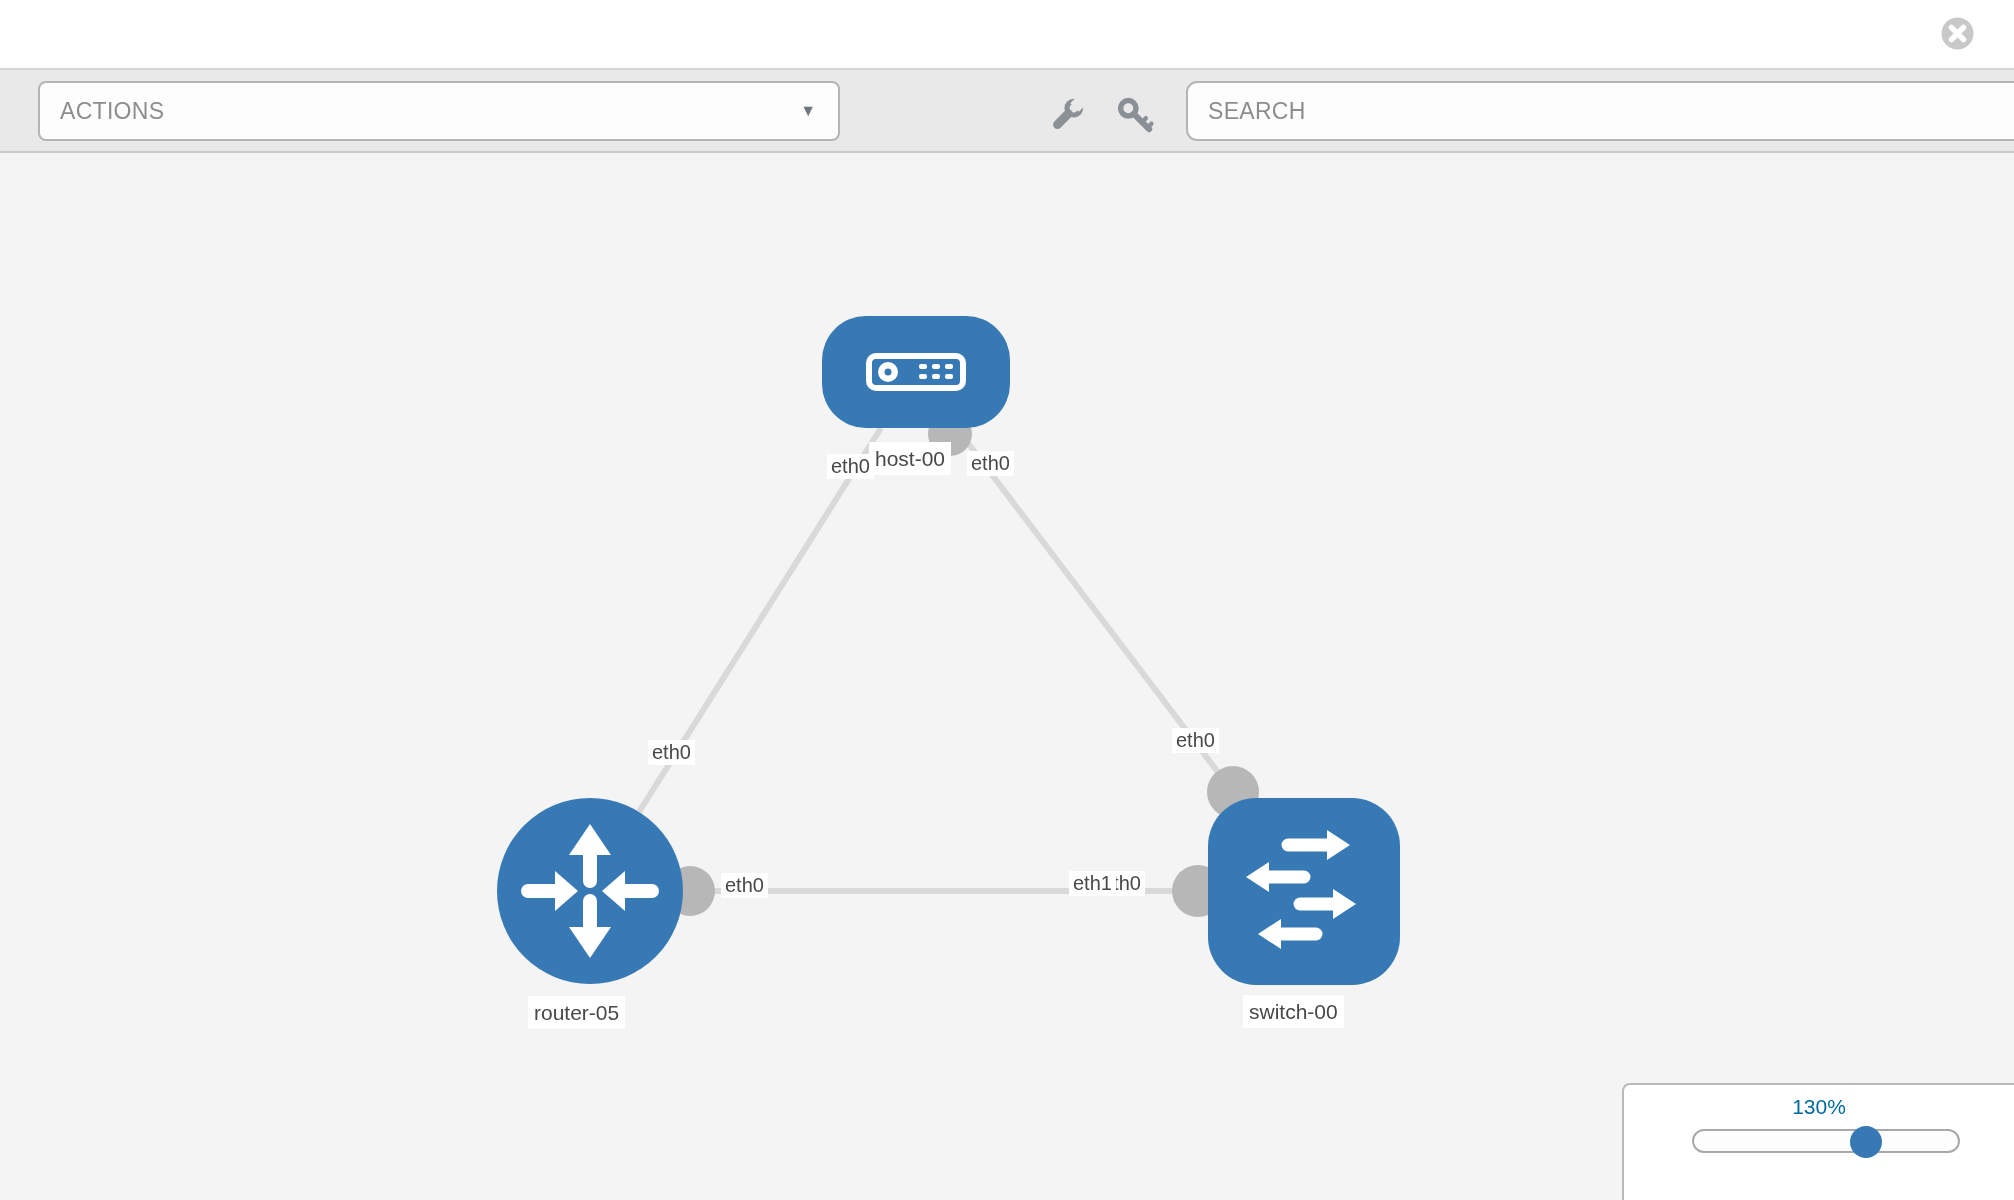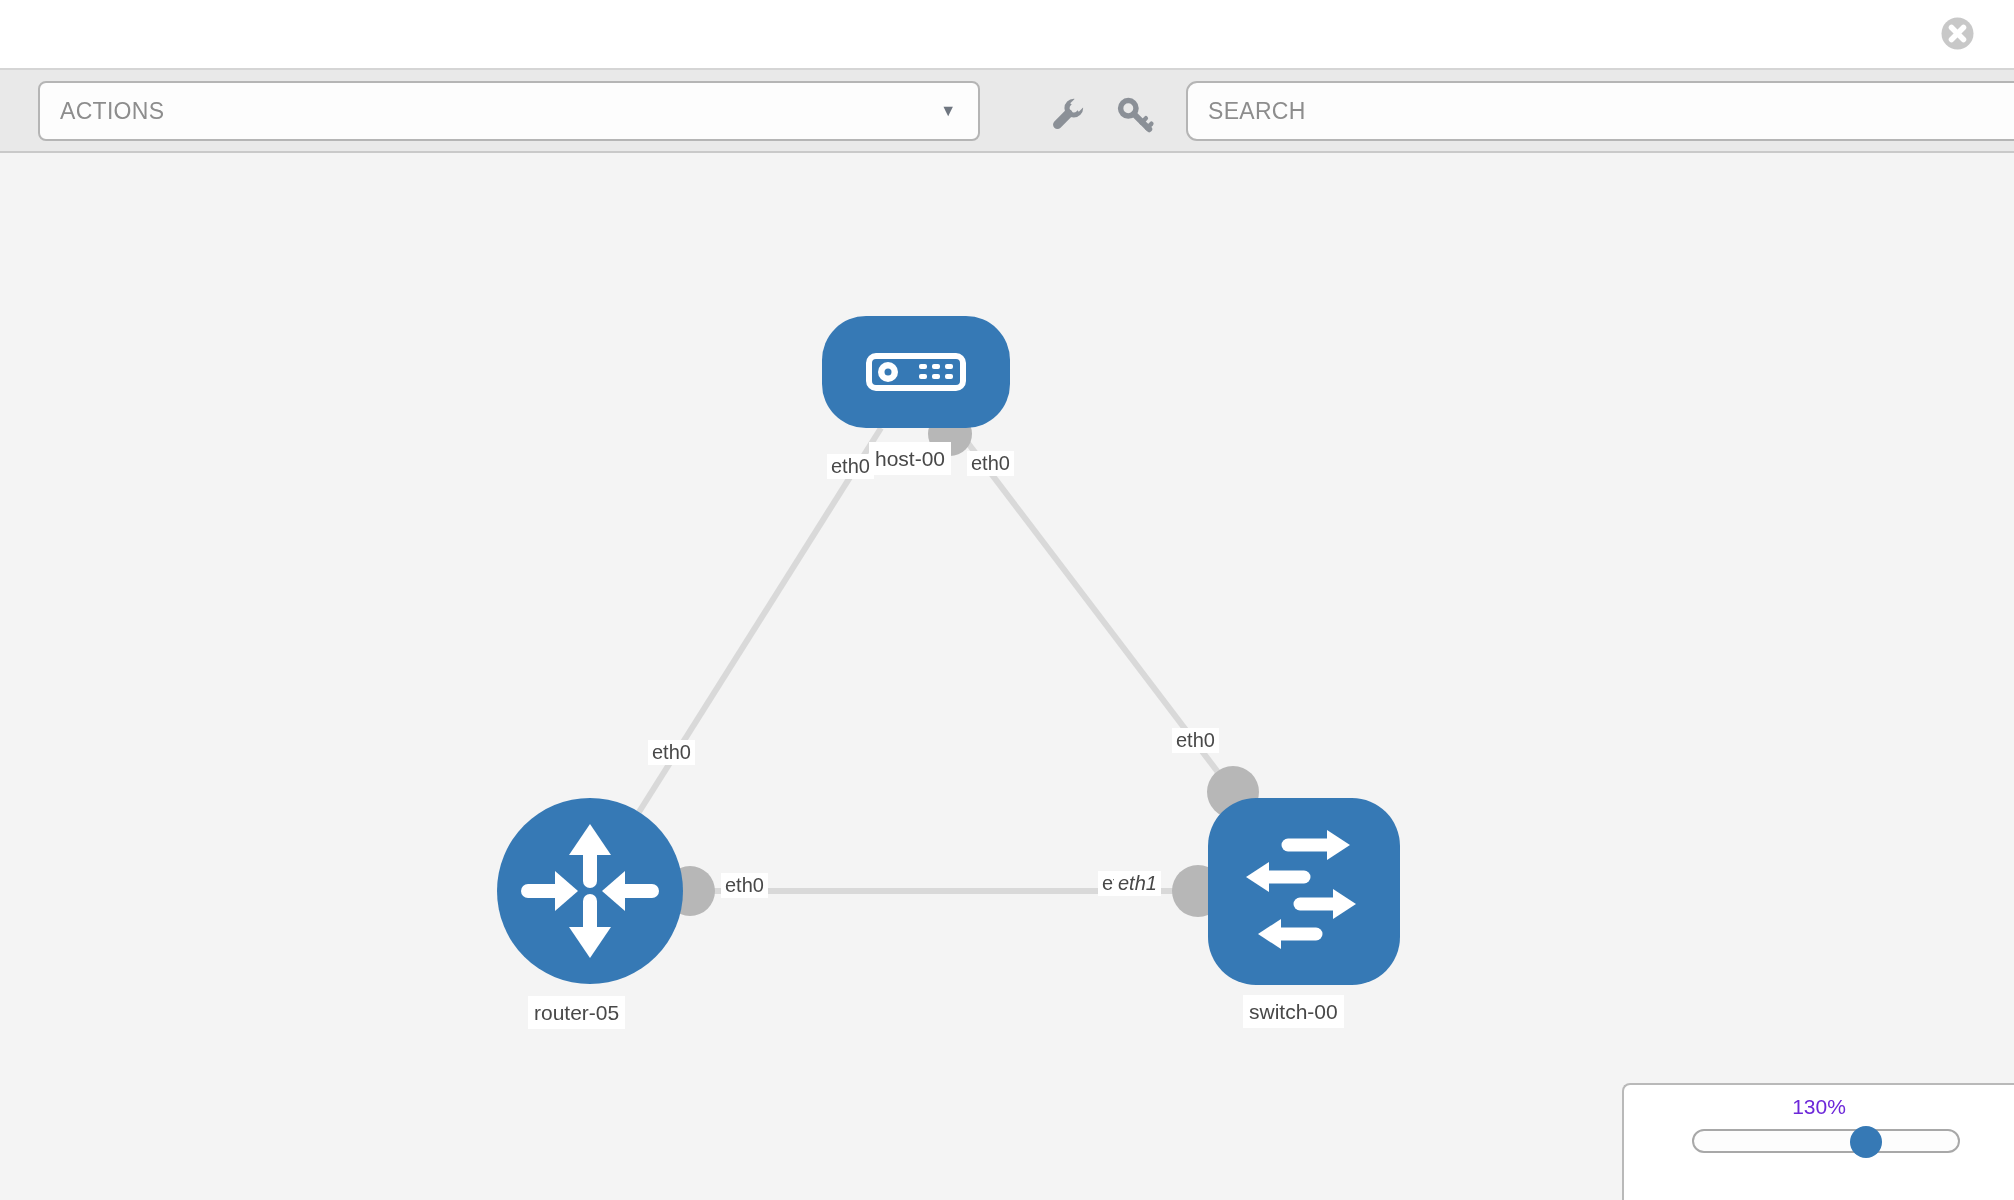--- a/index.html
+++ b/index.html
@@ -30,21 +30,21 @@
     background:#fdfdfd; border:2px solid #b5b5b5; border-radius:8px;
     display:flex; align-items:center; cursor:pointer;
   }
   .select-box .select-label {
     padding-left:20px; font-size:23px; color:#8d8d8d; letter-spacing:0.3px;
   }
   .select-box .caret {
     position:absolute; right:22px; top:50%; transform:translateY(-50%);
     font-size:16px; color:#6f7680; line-height:1;
   }
-  .actions-box { left:38px;  width:942px; }
+  .actions-box { left:38px;  width:802px; }
   .search-box  { left:1186px; width:898px;border-radius:11px; }
   .tool-btn {
     position:absolute; top:94px; width:44px; height:44px; z-index:21;
     background:transparent; border:none; padding:0; cursor:pointer;
   }
   .wrench-btn { left:1044px; }
   .key-btn    { left:1114px; }
 
   
   .canvas {
@@ -69,31 +69,31 @@
   
   .lbl-host      { left:869px;  top:442px; }
   .lbl-router    { left:528px;  top:996px; }
   .lbl-switch    { left:1243px; top:995px; }
   .if-host-l     { left:827px;  top:454px; }
   .if-host-r     { left:967px;  top:451px; }
   .if-router-top { left:648px;  top:740px; }
   .if-router-r   { left:721px;  top:873px; }
   .if-switch-top { left:1172px; top:728px; }
   .if-switch-l-under { left:1098px; top:871px; }
-  .if-switch-l-over  { left:1114px; top:871px;font-style:italic; }
+  .if-switch-l-over  { left:1069px; top:871px; }
 
   
   .zoom-panel {
     position:absolute; left:1622px; top:1083px; width:392px; height:117px;
     background:#ffffff; border-top:2px solid #b9b9b9; border-left:2px solid #b9b9b9;
     border-top-left-radius:8px; z-index:10;
   }
   .zoom-level {
     position:absolute; left:0; top:10px; width:100%; text-align:center;
-    font-size:21px; color:#6d28d9;
+    font-size:21px; color:#0369a1;
   }
   .zoom-minus { left:1648px; top:1119px; position:absolute; }
   .zoom-plus  { left:1962px; top:1119px; position:absolute; }
   .slider-track {
     position:absolute; left:68px; top:44px; width:268px; height:24px;
     background:#fdfdfd; border:2px solid #a8a8a8; border-radius:12px; cursor:pointer;
   }
   .slider-thumb {
     position:absolute; left:156px; top:-5px; width:32px; height:32px;
     border-radius:50%; background:#3679b5; cursor:grab;

